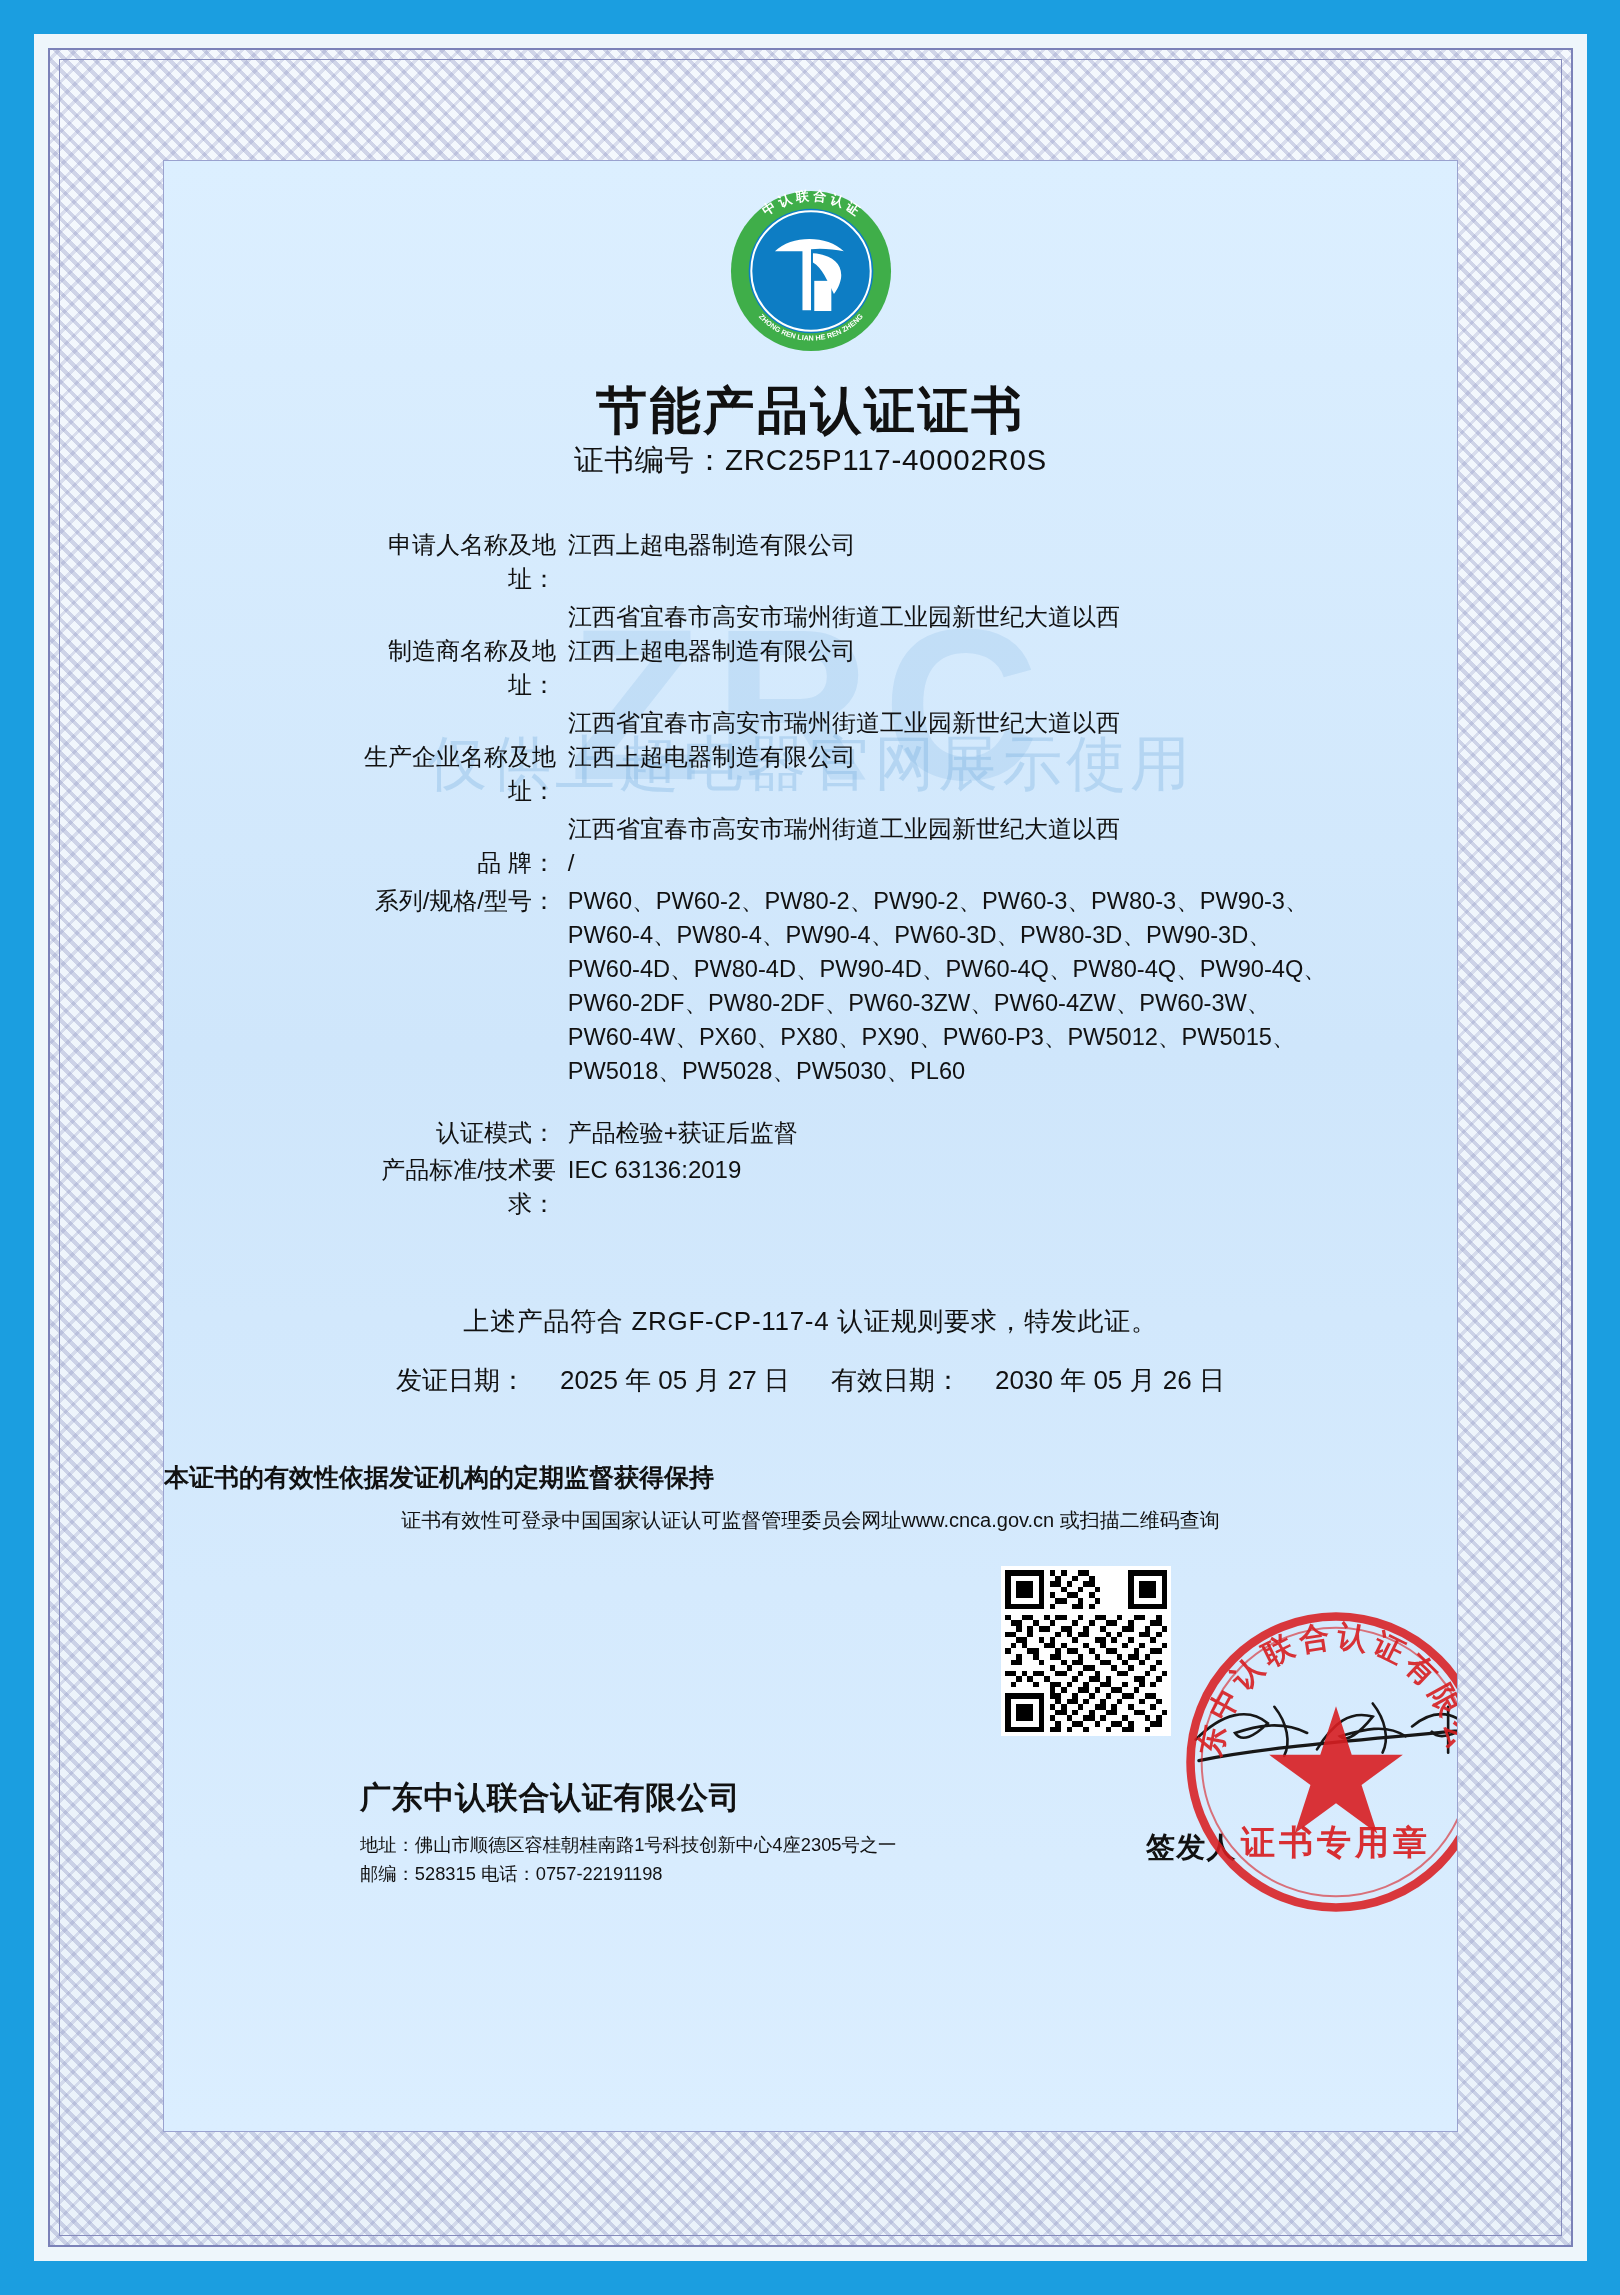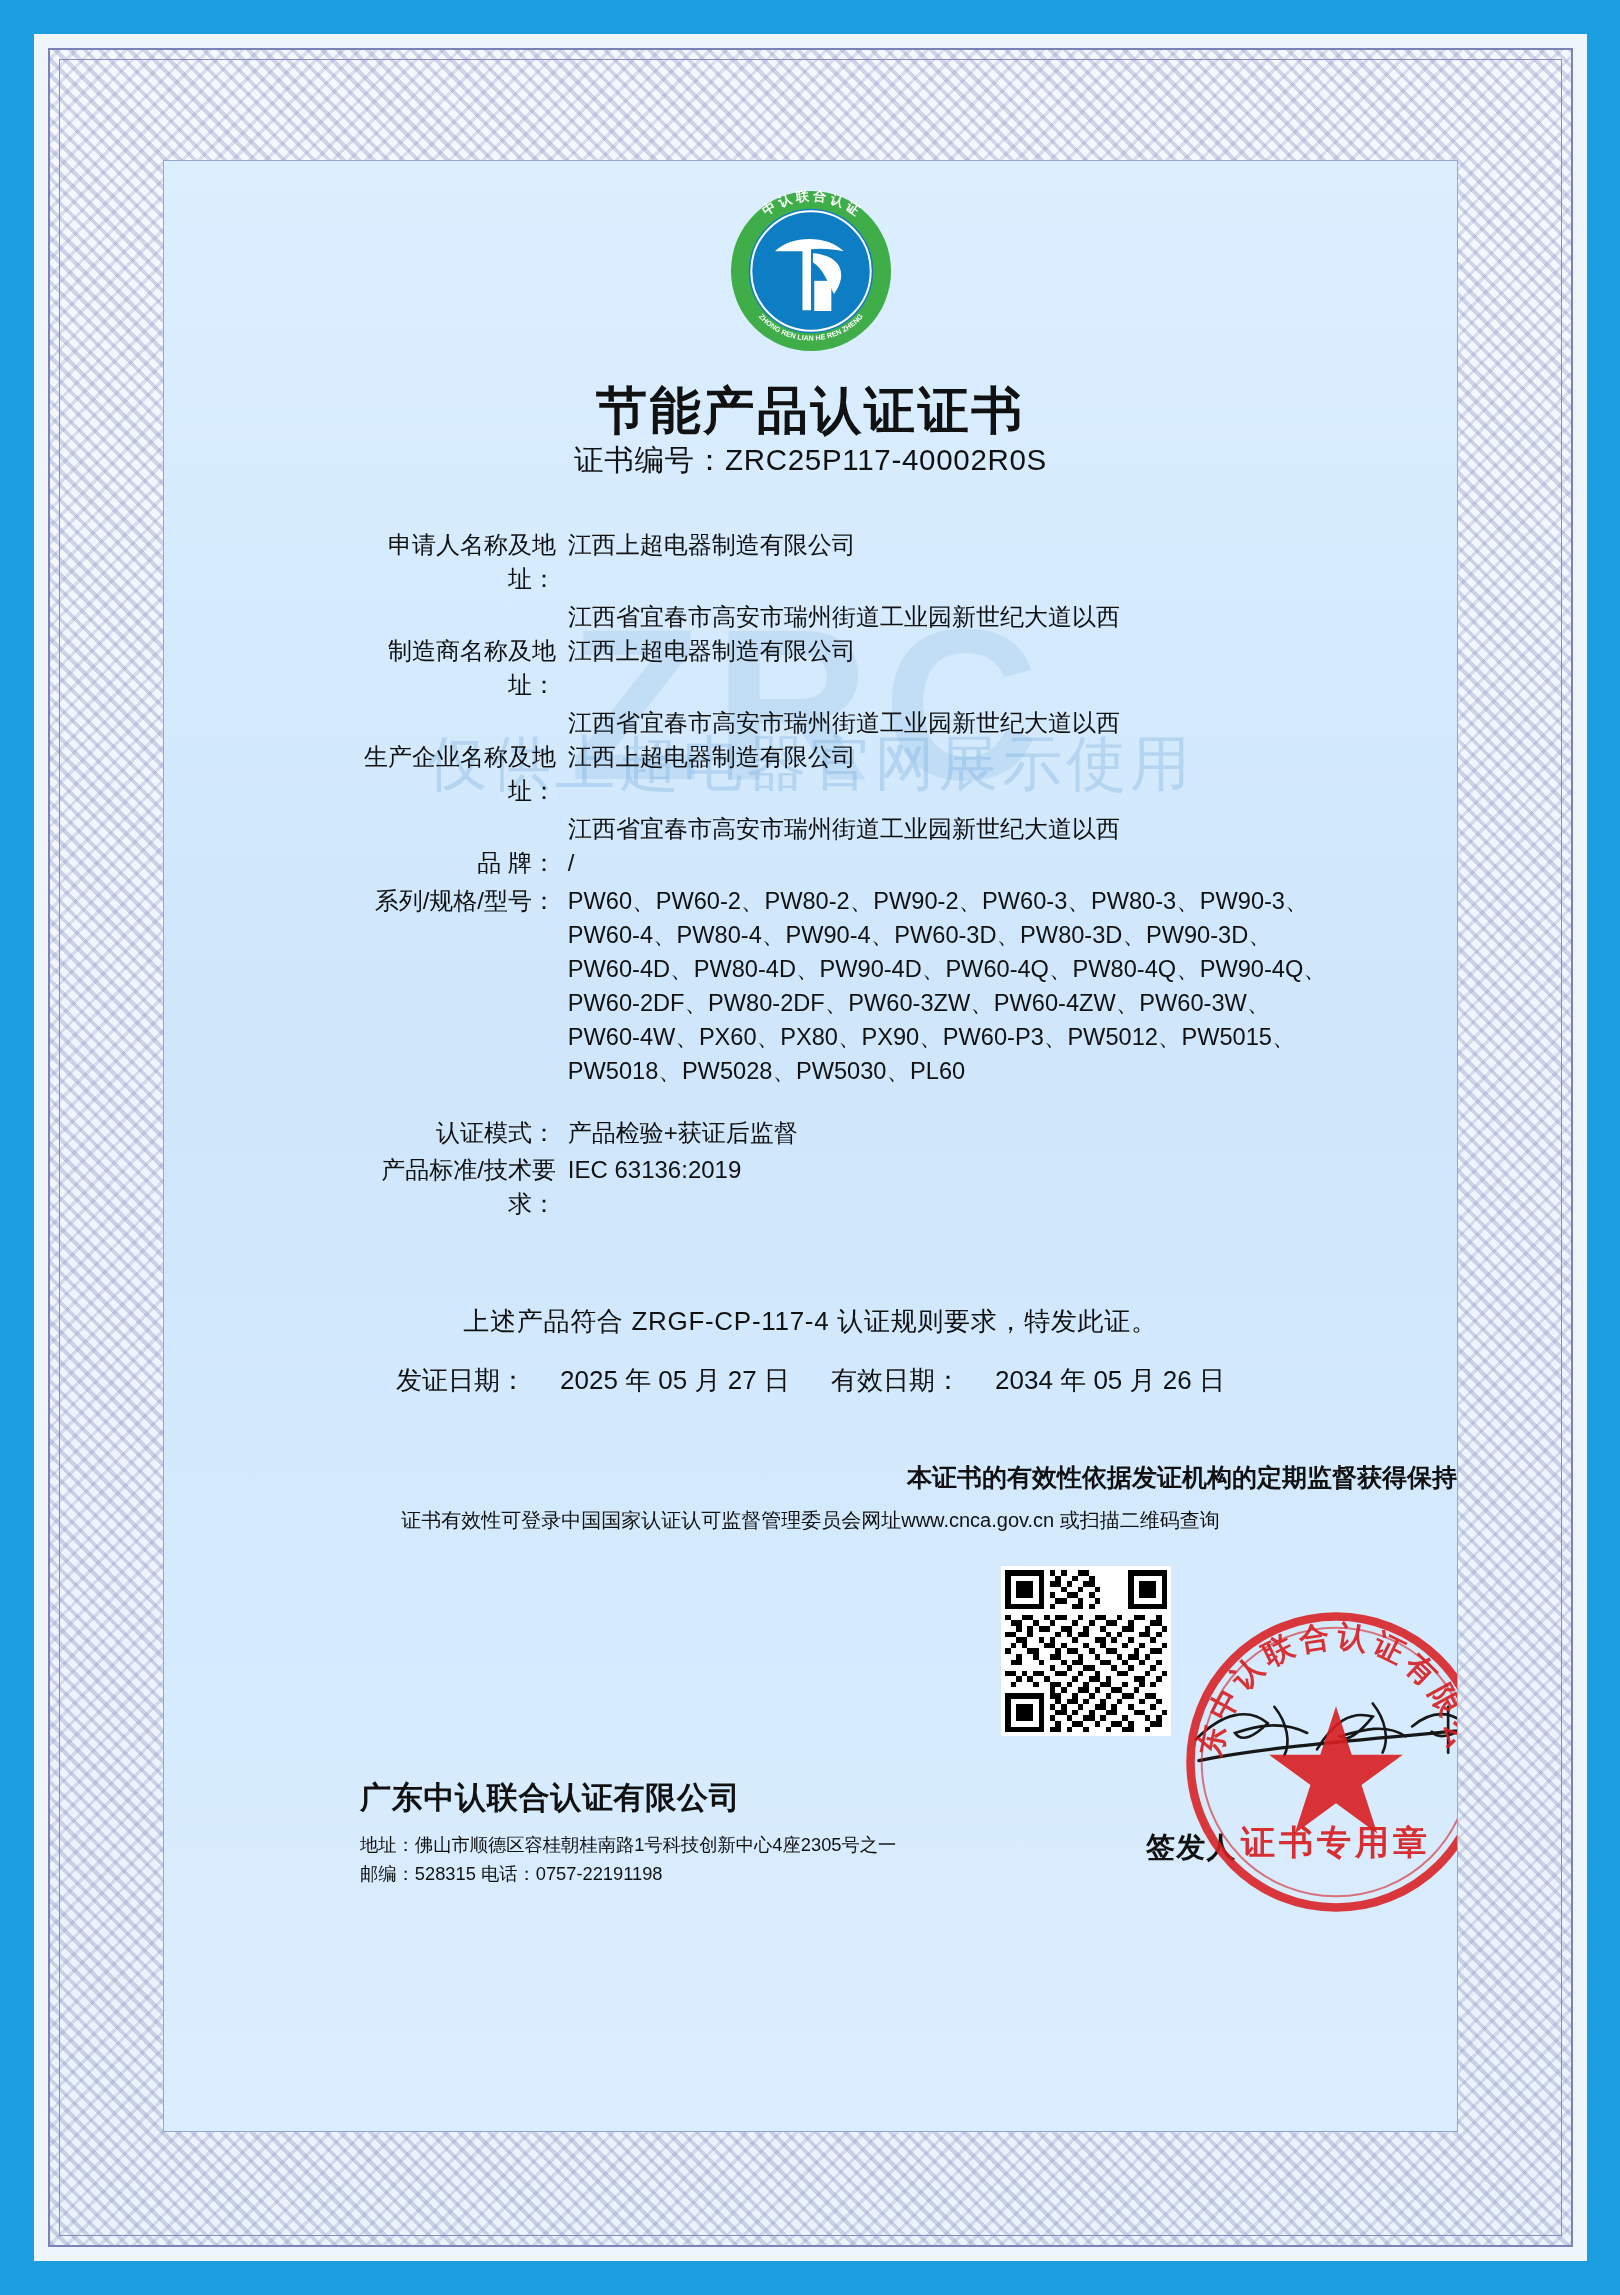--- a/index.html
+++ b/index.html
@@ -79,21 +79,21 @@
   .statement{
     position:absolute;left:0;top:1143px;width:100%;text-align:center;
     font-size:26px;color:#111;letter-spacing:0.7px;
   }
   .dates{
     position:absolute;left:0;top:1202px;width:100%;text-align:center;
     font-size:26px;color:#111;
   }
   .dates span{margin:0 17px;}
   .note1{
-    position:absolute;left:0;top:1300px;width:100%;text-align:right;
+    position:absolute;left:0;top:1300px;width:100%;text-align:left;
     font-size:25px;font-weight:bold;color:#111;
   }
   .note2{
     position:absolute;left:0;top:1346px;width:100%;text-align:center;
     font-size:20px;color:#111;
   }
 
   
   .qr{
     position:absolute;left:837px;top:1405px;width:170px;height:170px;
@@ -203,21 +203,21 @@
             <div class="lab">产品标准/技术要求：</div>
             <div class="val">IEC 63136:2019</div>
           </div>
 
         </div>
 
         <div class="statement">上述产品符合 ZRGF-CP-117-4 认证规则要求，特发此证。</div>
 
         <div class="dates">
           <span>发证日期：</span><span>2025 年 05 月 27 日</span>
-          <span>有效日期：</span><span>2034 年 05 月 26 日</span>
+          <span>有效日期：</span><span>2030 年 05 月 26 日</span>
         </div>
 
         <div class="note1">本证书的有效性依据发证机构的定期监督获得保持</div>
         <div class="note2">证书有效性可登录中国国家认证认可监督管理委员会网址www.cnca.gov.cn 或扫描二维码查询</div>
 
         <div class="qr">
           <svg viewBox="0 0 29 29" shape-rendering="crispEdges">
             <rect width="29" height="29" fill="#fff"></rect>
             <g fill="#000">
               <rect x="0" y="0" width="7" height="1"></rect>

